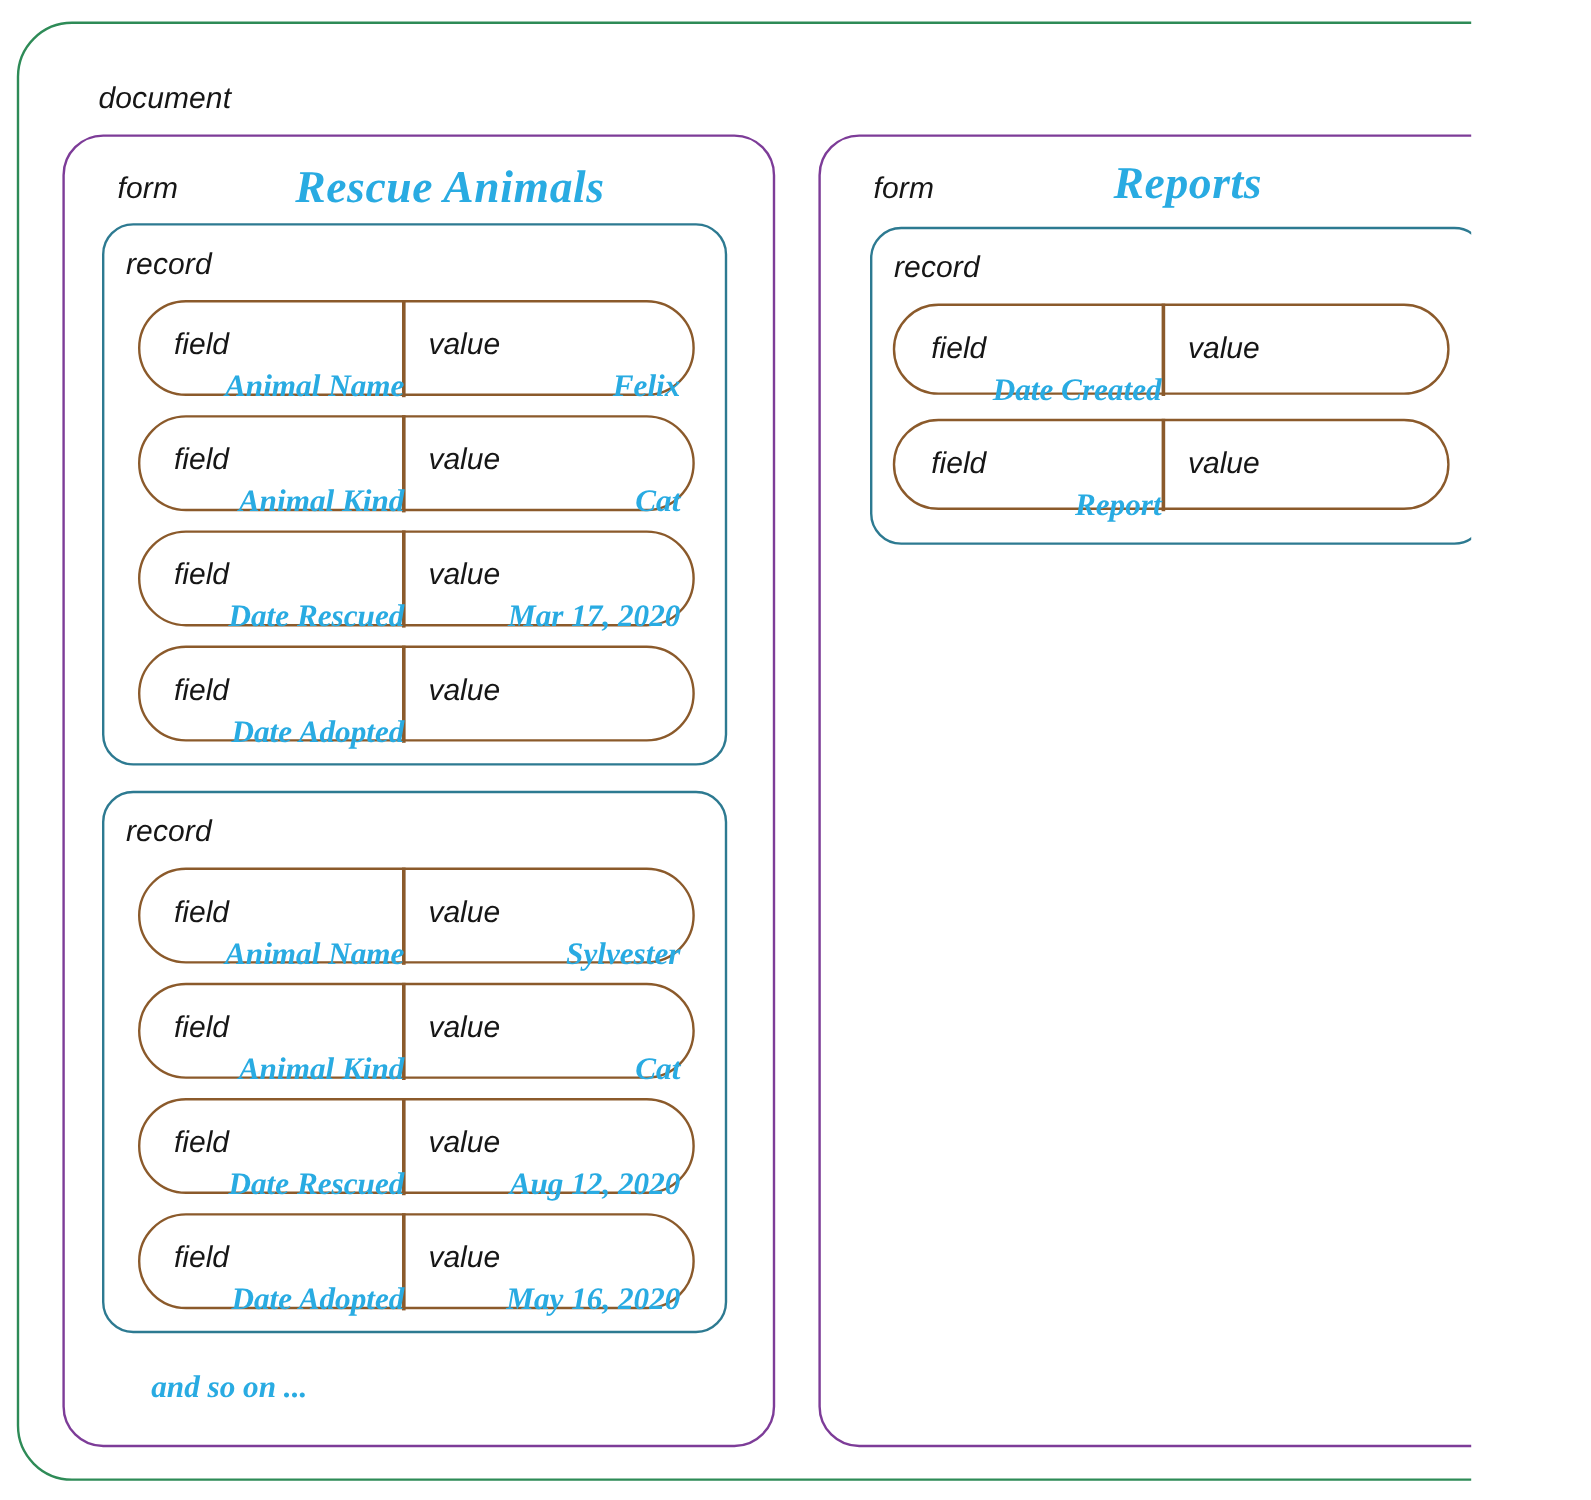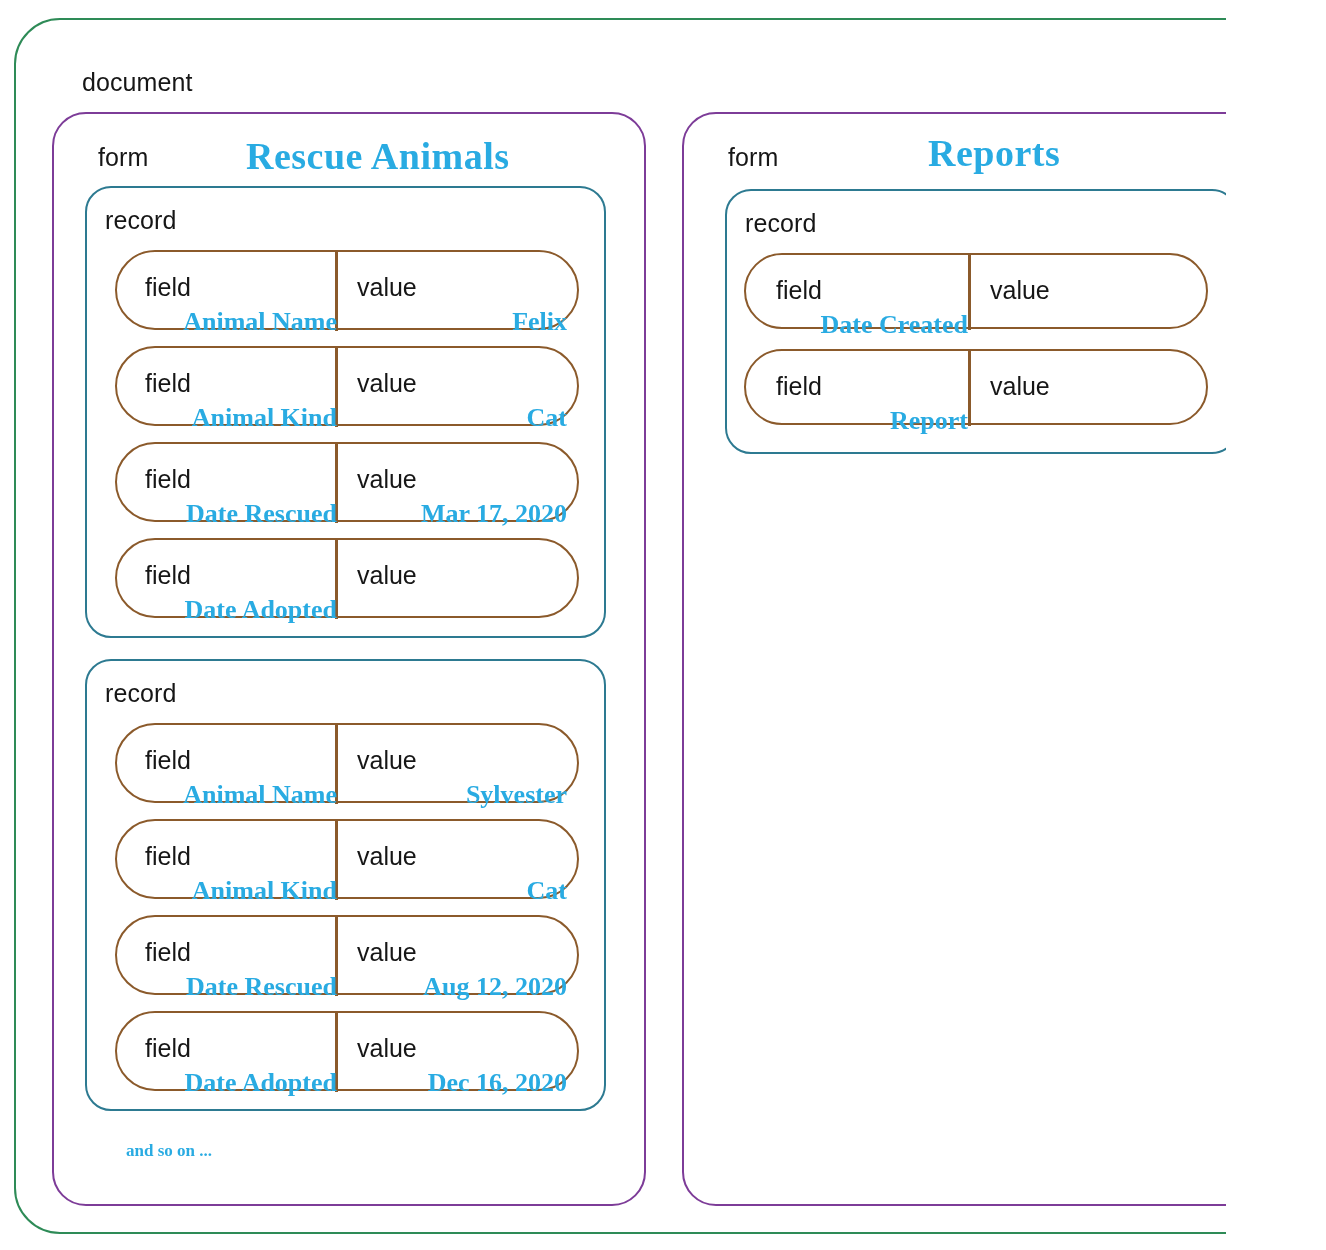--- a/index.html
+++ b/index.html
@@ -9,20 +9,21 @@
   }
   body {
     font-family: "Liberation Sans", sans-serif;
   }
   #canvas {
     position: relative;
     width: 1226px;
     height: 1250px;
     background: #ffffff;
     overflow: hidden;
+    font-style: italic;
   }
 
   
   .box {
     position: absolute;
     box-sizing: border-box;
     background: transparent;
   }
   .doc-box {
     border: 2.5px solid #2E8B57;
@@ -97,21 +98,21 @@
     white-space: nowrap;
     min-height: 26px;
     text-align: right;
   }
 
   
   .note {
     position: absolute;
     font-family: "Liberation Serif", serif;
     font-weight: bold;
-    font-size: 17px;
+    font-size: 26px;
     color: #29ABE2;
     white-space: nowrap;
   }
 </style>
 </head>
 <body>
 
 <div id="canvas">
 
   <div class="box doc-box" style="left:14px; top:18px; width:1298px; height:1216px;"></div>
@@ -212,21 +213,21 @@
   </div>
 
   <div class="pill" style="left:115px; top:1011px; width:464px; height:80px;">
     <div class="pill-divider" style="left:218px;"></div>
     <div class="cell" style="left:28px; width:192px;">
       <div class="cell-kind">field</div>
       <div class="cell-text">Date Adopted</div>
     </div>
     <div class="cell" style="left:240px; width:210px;">
       <div class="cell-kind">value</div>
-      <div class="cell-text">Dec 16, 2020</div>
+      <div class="cell-text">May 16, 2020</div>
     </div>
   </div>
 
   <div class="note" style="left:126px; top:1141px;">and so on ...</div>
 
   <div class="box form-box" style="left:682px; top:112px; width:594px; height:1094px;"></div>
   <div class="kind-label" style="left:728px; top:143px;">form</div>
   <div class="form-title" style="left:928px; top:131px;">Reports</div>
 
   <div class="box record-box" style="left:725px; top:189px; width:513px; height:265px;"></div>

